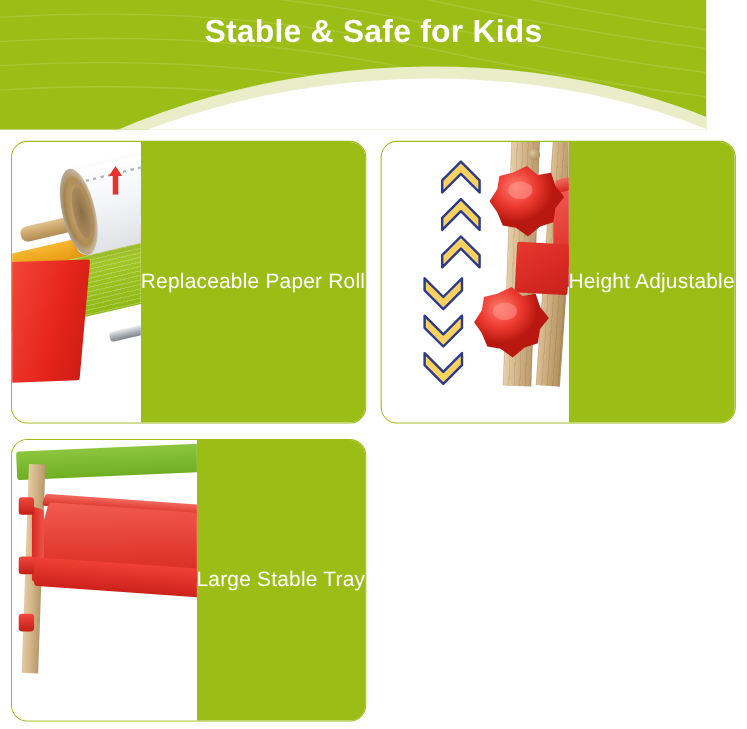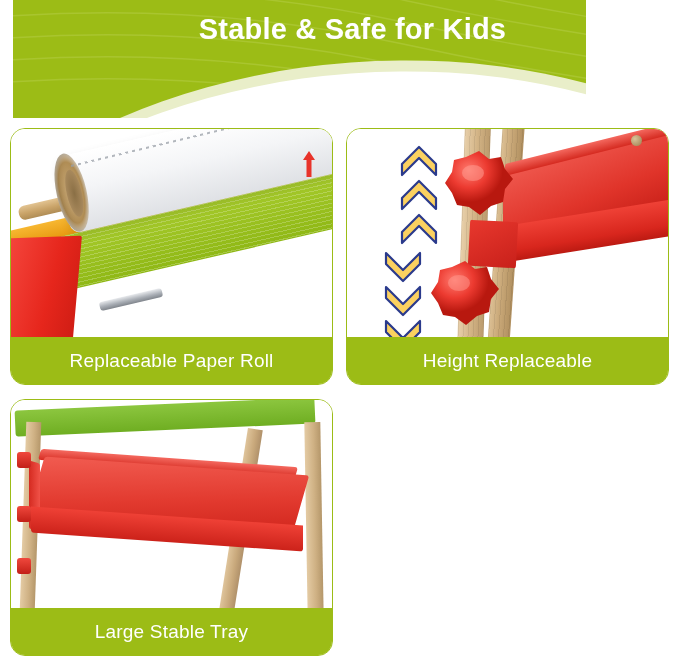--- a/index.html
+++ b/index.html
@@ -10,22 +10,22 @@
     overflow:hidden;
   }
   .infographic {
     position:relative;
     width:679px; height:663px;
     background:#ffffff;
   }
 
   
   .header {
-    position:absolute; left:13px; top:0;
-    width:573px; height:118px;
+    position:absolute; left:0; top:0;
+    width:642px; height:118px;
     overflow:hidden;
   }
   .header-bg {
     position:absolute; left:0; top:0;
     width:679px; height:118px;
     background:#9cbc16;
   }
   .header-waves {
     position:absolute; left:-40px; top:-60px;
     width:800px; height:240px;
@@ -70,21 +70,20 @@
     column-gap:13px;
     row-gap:14px;
   }
   .panel {
     position:relative;
     border:1.5px solid #9cbc16;
     border-radius:15px;
     background:#ffffff;
     overflow:hidden;
     display:flex;
-    flex-direction:column;
   }
   .panel-photo {
     position:relative;
     flex:1;
     background:#ffffff;
     overflow:hidden;
   }
   .panel-caption {
     flex:0 0 47px;
     background:#9cbc16;
@@ -422,21 +421,21 @@
               <stop offset="55%" stop-color="#ec3a30"></stop>
               <stop offset="100%" stop-color="#b8180f"></stop>
             </radialGradient>
           </defs>
           <path fill="url(#kg2)" d="M36 2
             L46 10 L58 8 L62 20 L70 30 L62 40 L60 53 L48 57 L37 66
             L26 58 L14 56 L9 44 L2 34 L9 23 L11 11 L23 8 Z"></path>
           <ellipse cx="30" cy="24" rx="11" ry="8" fill="#ff9a90" opacity=".5"></ellipse>
         </svg>
       </div>
-      <div class="panel-caption">Height Replaceable</div>
+      <div class="panel-caption">Height Adjustable</div>
     </div>
 
     <div class="panel">
       <div class="panel-photo">
         <div class="p3-green-bar"></div>
         <div class="p3-leg-l"></div>
         <div class="p3-leg-diag"></div>
         <div class="p3-leg-r"></div>
         <div class="p3-tray-backrail"></div>
         <div class="p3-tray-surface"></div>

